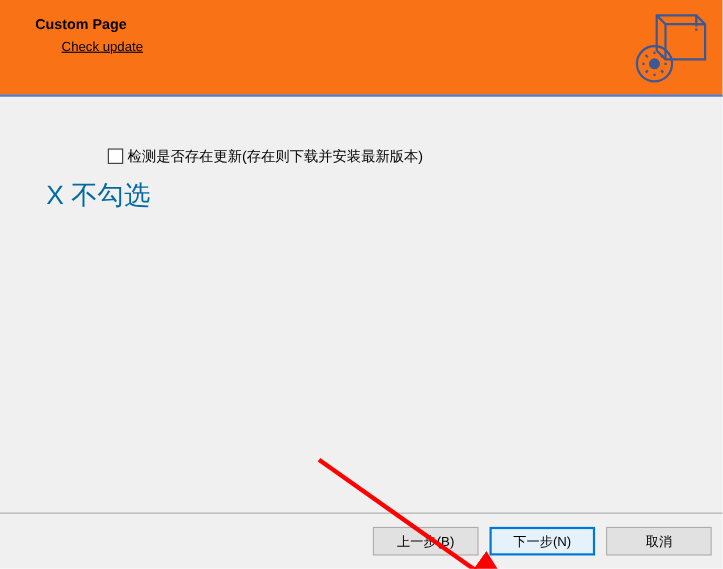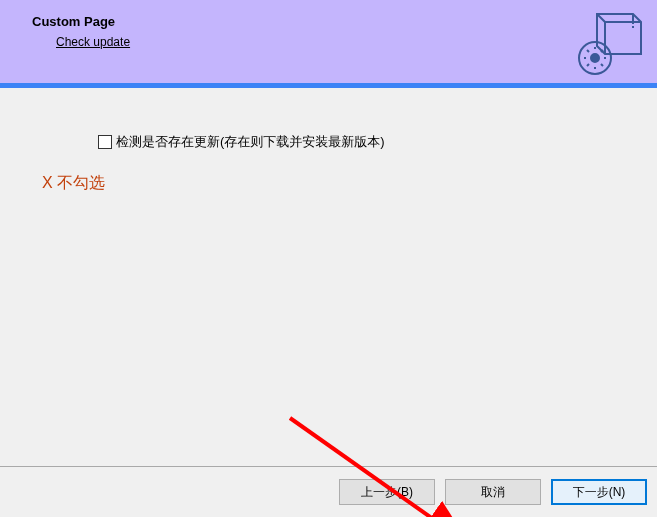--- a/index.html
+++ b/index.html
@@ -6,22 +6,22 @@
     body {
       width: 657px;
       height: 517px;
       font-family: "Microsoft YaHei", Tahoma, Arial, sans-serif;
       background: #fff;
       position: relative;
       overflow: hidden;
     }
     .header {
       height: 88px;
-      background: #c4b5fd;
-      border-bottom: 5px solid #3b82f6;
+      background: #f97316;
+      border-bottom: 2px solid #3b82f6;
       position: relative;
       padding: 14px 20px;
     }
     .title {
       font-size: 13px;
       font-weight: bold;
       color: #000;
       margin-left: 12px;
     }
     .subtitle {
@@ -54,23 +54,23 @@
       height: 14px;
       border: 1px solid #333;
       background: #fff;
       flex-shrink: 0;
     }
     .checkbox-label {
       font-size: 13px;
       color: #000;
     }
     .annotation {
-      color: #c2410c;
-      font-size: 16px;
-      margin-top: 22px;
+      color: #0369a1;
+      font-size: 24px;
+      margin-top: 10px;
       margin-left: -8px;
     }
     .footer {
       height: 50px;
       background: #f0f0f0;
       display: flex;
       justify-content: flex-end;
       align-items: center;
       padding-right: 10px;
       gap: 10px;
@@ -131,15 +131,15 @@
       <marker id="arrowhead" markerWidth="12" markerHeight="12" refX="9" refY="5" orient="auto">
         <polygon points="0 0, 12 5, 0 10" fill="#ff0000"></polygon>
       </marker>
     </defs>
     <line x1="10" y1="10" x2="180" y2="130" stroke="#ff0000" stroke-width="4" marker-end="url(#arrowhead)"></line>
   </svg>
 </div>
 
 <div class="footer">
   <button class="btn">上一步(B)</button>
+  <button class="btn highlighted">下一步(N)</button>
   <button class="btn">取消</button>
-  <button class="btn highlighted">下一步(N)</button>
 </div>
 
 </body></html>

